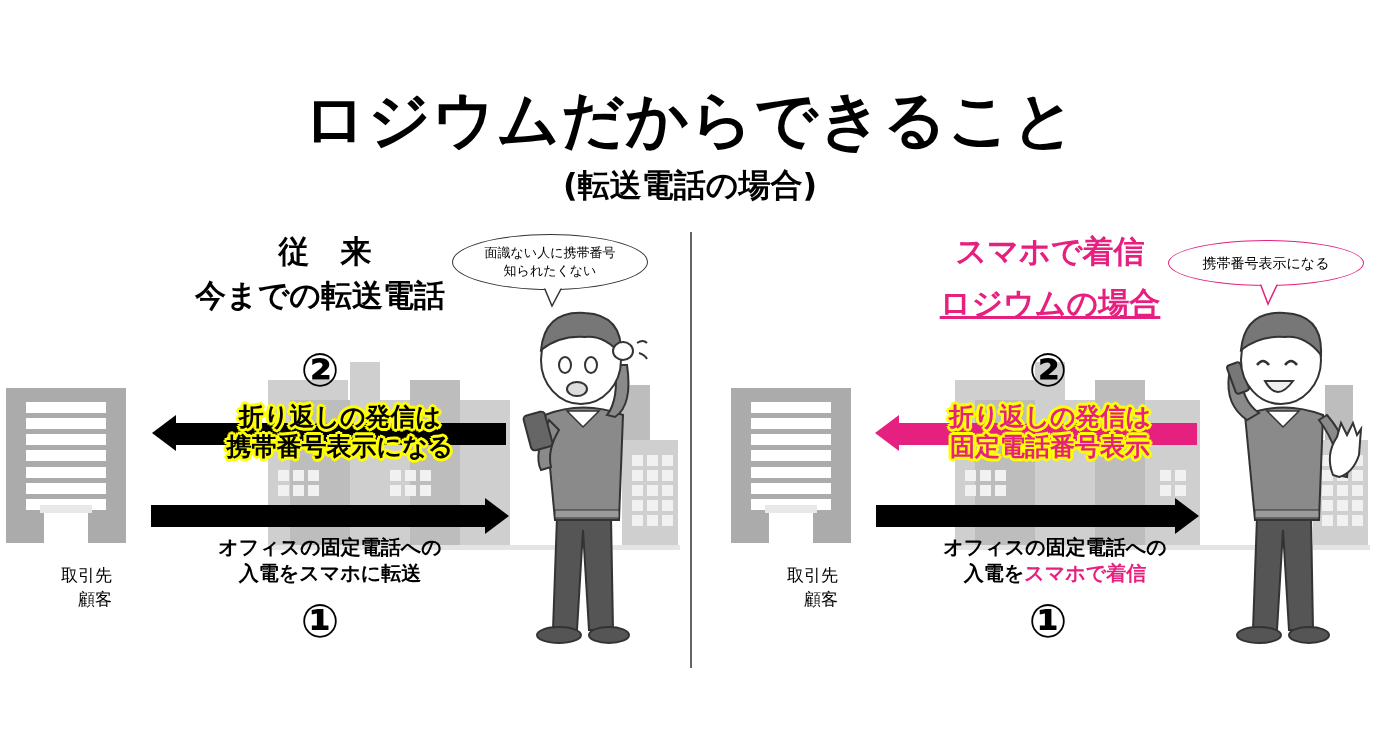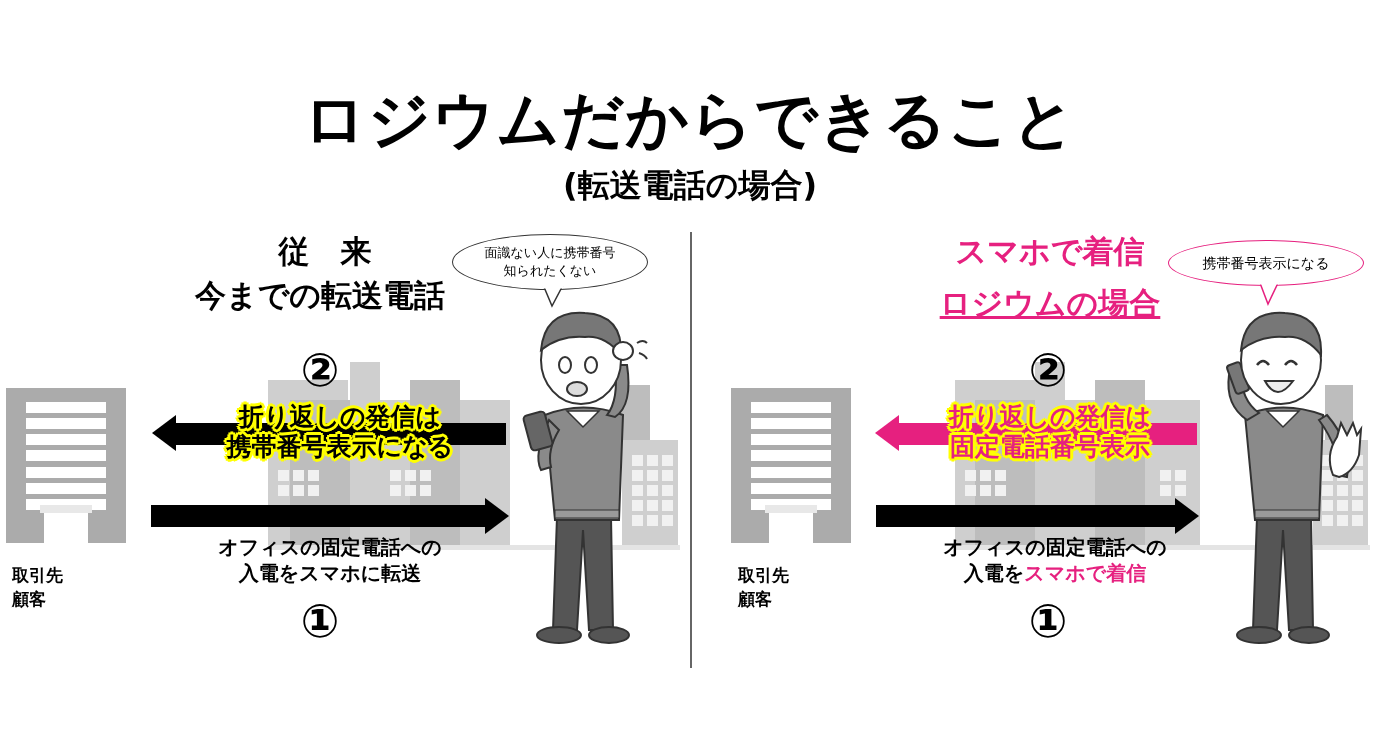--- a/index.html
+++ b/index.html
@@ -11,21 +11,21 @@
   .divider { left: 690px; top: 232px; width: 2px; height: 436px; background: #666; }
   .heading { text-align: center; font-weight: bold; font-size: 31px; line-height: 54px; }
   .heading.pink { color: #e6207f; }
   .bubble { position: absolute; border: 1.5px solid #333; border-radius: 50%; background: #fff; text-align: center; font-size: 13px; line-height: 18px; display: flex; flex-direction: column; justify-content: center; align-items: center; }
   .bubble.pink { border-color: #e6207f; }
   .num { font-size: 46px; font-weight: bold; line-height: 52px; text-align: center; width: 60px; }
   .building { background: #ababab; }
   .building .floor { position: absolute; left: 20px; right: 20px; height: 11px; background: #fff; }
   .building .door { position: absolute; left: 38px; width: 44px; bottom: 0; height: 30px; background: #fff; }
   .building .door-top { position: absolute; left: 34px; width: 52px; bottom: 30px; height: 8px; background: #e8e8e8; }
-  .client-label { font-size: 17px; font-weight: bold; line-height: 24px; text-align: left; width: 100px; }
+  .client-label { font-size: 17px; font-weight: normal; line-height: 24px; text-align: right; width: 100px; }
   .arrow-bar { position: absolute; height: 22px; background: #000; }
   .arrow-bar.pink { background: #e6207f; }
   .arrow-head { position: absolute; width: 0; height: 0; border-top: 18px solid transparent; border-bottom: 18px solid transparent; }
   .callout { font-size: 25px; font-weight: 900; line-height: 30px; text-align: center; color: #000; -webkit-text-stroke: 0px; text-shadow: -2px -2px 0 #ffff00, 2px -2px 0 #ffff00, -2px 2px 0 #ffff00, 2px 2px 0 #ffff00, 0 -3px 0 #ffff00, 0 3px 0 #ffff00, -3px 0 0 #ffff00, 3px 0 0 #ffff00; }
   .callout.pink { color: #e6207f; }
   .desc { font-size: 20px; font-weight: bold; line-height: 26px; text-align: center; }
   .desc .hl { color: #e6207f; }
   .city { position: absolute; background: #cfcfcf; }
   .city.dark { background: #bdbdbd; }
   .win { position: absolute; background: #f1f1f1; width: 11px; height: 11px; }

